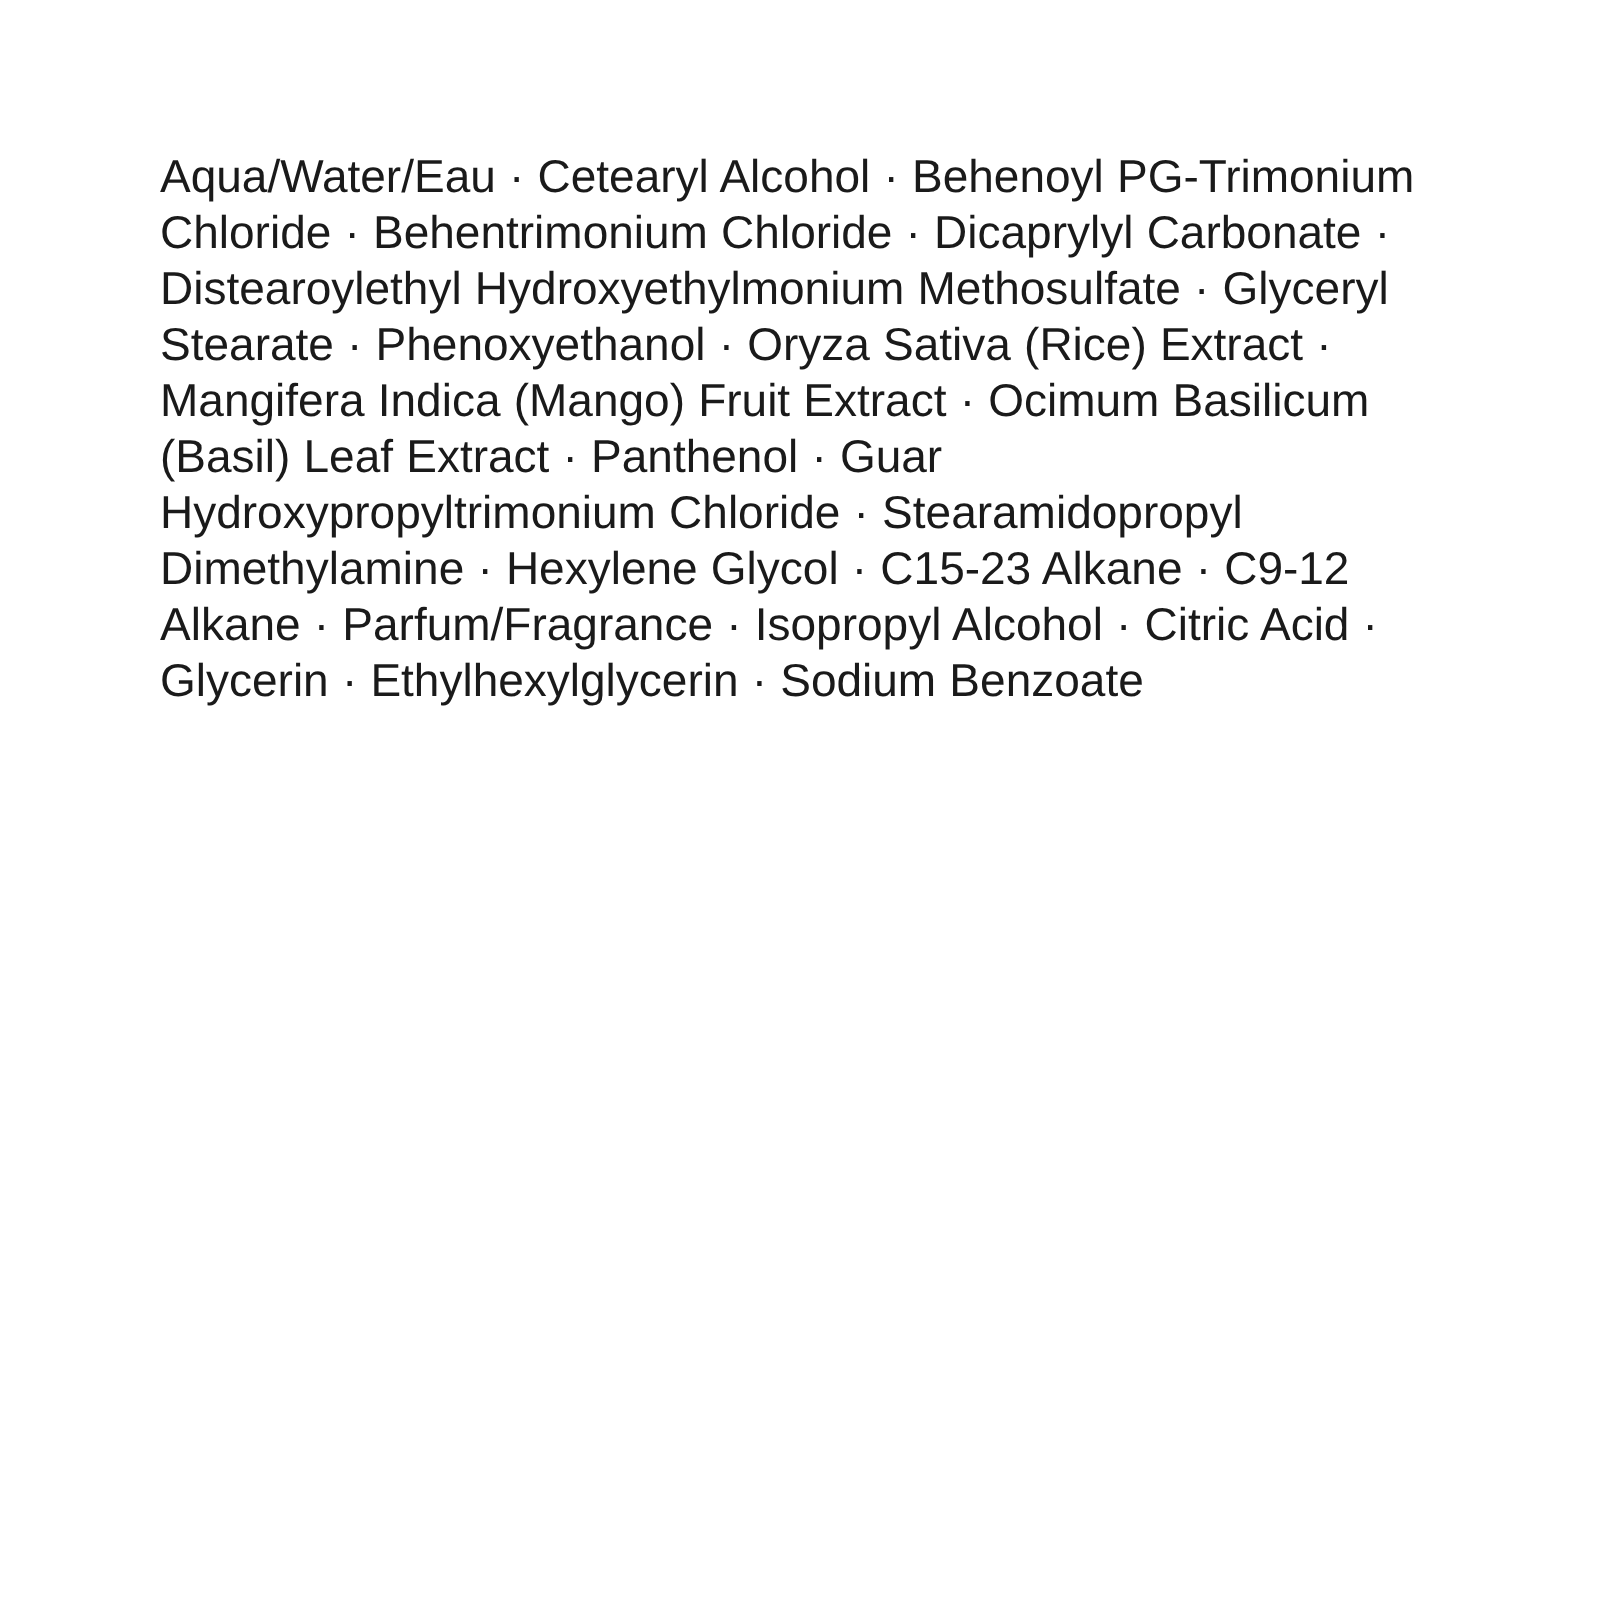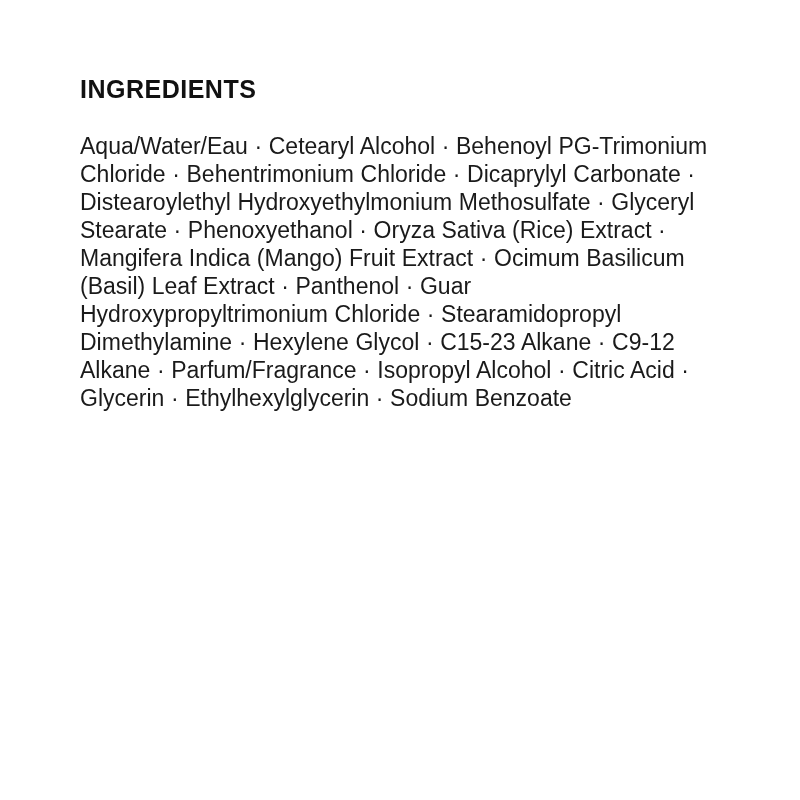--- a/index.html
+++ b/index.html
@@ -41,16 +41,15 @@
     margin: 0;
     text-align: left;
     word-spacing: 0.2px;
   }
 </style>
 </head>
 <body>
 
 <div class="page">
   <div class="content">
-    <h1 class="section-heading">INGREDIENTS</h1>
     <p class="ingredients-body">Aqua/Water/Eau · Cetearyl Alcohol · Behenoyl PG-Trimonium Chloride · Behentrimonium Chloride · Dicaprylyl Carbonate · Distearoylethyl Hydroxyethylmonium Methosulfate · Glyceryl Stearate · Phenoxyethanol · Oryza Sativa (Rice) Extract · Mangifera Indica (Mango) Fruit Extract · Ocimum Basilicum (Basil) Leaf Extract · Panthenol · Guar Hydroxypropyltrimonium Chloride · Stearamidopropyl Dimethylamine · Hexylene Glycol · C15-23 Alkane · C9-12 Alkane · Parfum/Fragrance · Isopropyl Alcohol · Citric Acid · Glycerin · Ethylhexylglycerin · Sodium Benzoate</p>
   </div>
 </div>
 
 </body></html>

